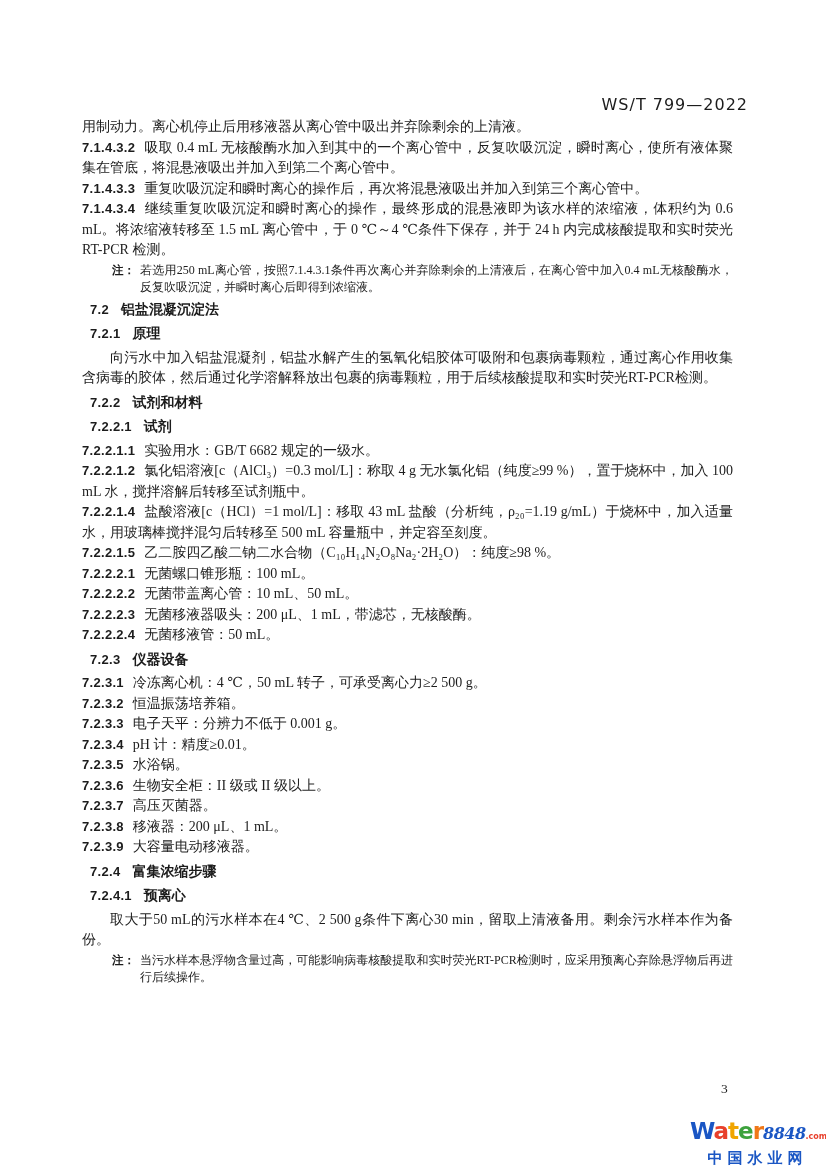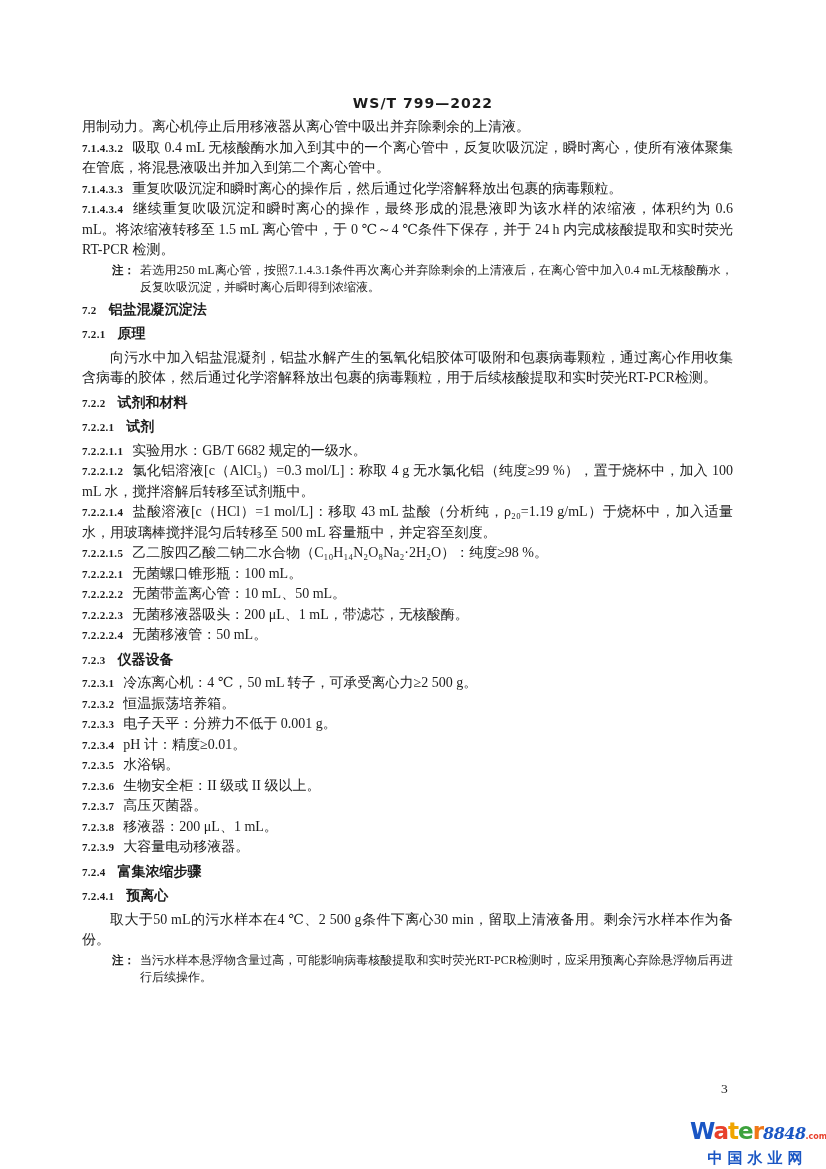--- a/index.html
+++ b/index.html
@@ -3,36 +3,36 @@
 <meta charset="utf-8">
 <style>
   html,body { margin:0; padding:0; background:#ffffff; }
   .page {
     position:relative; width:826px; height:1169px; background:#ffffff;
     font-family:"Liberation Serif","DejaVu Serif",serif; color:#1c1c1c;
     overflow:hidden;
   }
   .doc-header {
     position:absolute; top:95px; left:98px; width:650px;
-    text-align:center; font-size:14px; letter-spacing:1px;
-    font-family:"DejaVu Sans","Liberation Sans",sans-serif; font-weight:700;
+    text-align:right; font-size:16px; letter-spacing:1px;
+    font-family:"DejaVu Sans","Liberation Sans",sans-serif; font-weight:400;
   }
   .content {
     position:absolute; left:82px; top:117px; width:651px;
     font-size:14px; line-height:20.5px; text-align:justify;
   }
   .content p { margin:0; }
   .cnum {
-    font-family:Liberation Serif, serif;
-    font-weight:700; font-size:11px; margin-right:9px; letter-spacing:0.3px;
+    font-family:Liberation Sans, sans-serif;
+    font-weight:700; font-size:13px; margin-right:9px; letter-spacing:0.3px;
     white-space:nowrap;
   }
   .heading {
     font-family:"DejaVu Sans","Liberation Sans",sans-serif;
-    font-weight:700; font-size:14px; margin:3px 0 !important;
+    font-weight:700; font-size:14px; margin:3px 8px !important;
   }
   .heading .cnum { margin-right:12px; }
   .para { text-indent:2em; }
   .note {
     display:flex; margin:1px 0 3px 30px !important;
     font-size:12px; line-height:17px; text-align:justify;
   }
   .note .nlabel {
     flex:none; font-weight:700; margin-right:5px;
     font-family:"DejaVu Sans","Liberation Sans",sans-serif; font-size:11.5px;
@@ -61,21 +61,21 @@
 <body>
 
 <div class="page">
 
   <div class="doc-header">WS/T 799—2022</div>
 
   <div class="content">
     <p><span>用制动力。离心机停止后用移液器从离心管中吸出并弃除剩余的上清液。</span></p>
 
     <p><span class="cnum">7.1.4.3.2</span><span>吸取 0.4 mL 无核酸酶水加入到其中的一个离心管中，反复吹吸沉淀，瞬时离心，使所有液体聚集在管底，将混悬液吸出并加入到第二个离心管中。</span></p>
-    <p><span class="cnum">7.1.4.3.3</span><span>重复吹吸沉淀和瞬时离心的操作后，然后通过化学溶解释放出包裹的病毒颗粒。</span></p>
+    <p><span class="cnum">7.1.4.3.3</span><span>重复吹吸沉淀和瞬时离心的操作后，再次将混悬液吸出并加入到第三个离心管中。</span></p>
     <p><span class="cnum">7.1.4.3.4</span><span>继续重复吹吸沉淀和瞬时离心的操作，最终形成的混悬液即为该水样的浓缩液，体积约为 0.6 mL。将浓缩液转移至 1.5 mL 离心管中，于 0 ℃～4 ℃条件下保存，并于 24 h 内完成核酸提取和实时荧光 RT-PCR 检测。</span></p>
 
     <p class="note">
         <span class="nlabel">注：</span>
         <span class="ntext">若选用250 mL离心管，按照7.1.4.3.1条件再次离心并弃除剩余的上清液后，在离心管中加入0.4 mL无核酸酶水，反复吹吸沉淀，并瞬时离心后即得到浓缩液。</span>
       </p>
 
     <p class="heading"><span class="cnum">7.2</span><span>铝盐混凝沉淀法</span></p>
     <p class="heading"><span class="cnum">7.2.1</span><span>原理</span></p>
 

